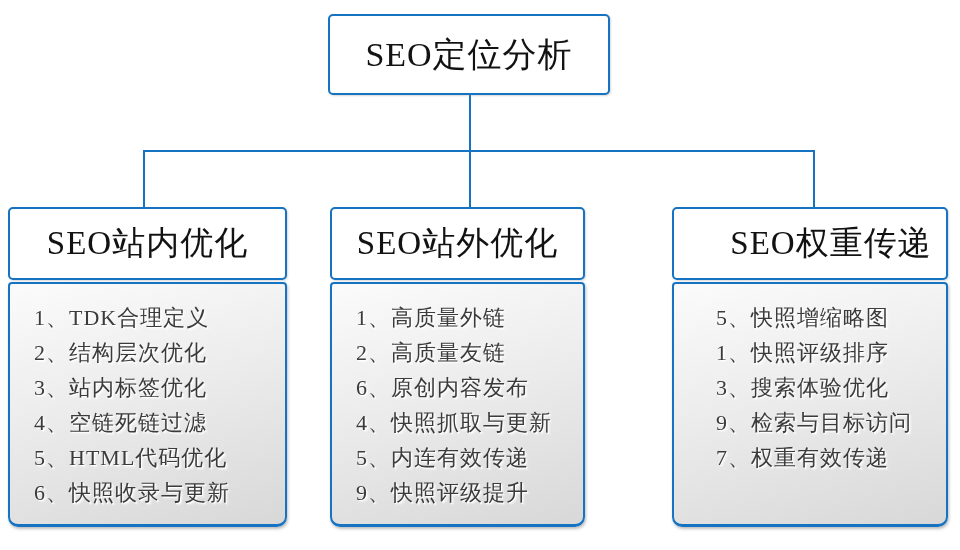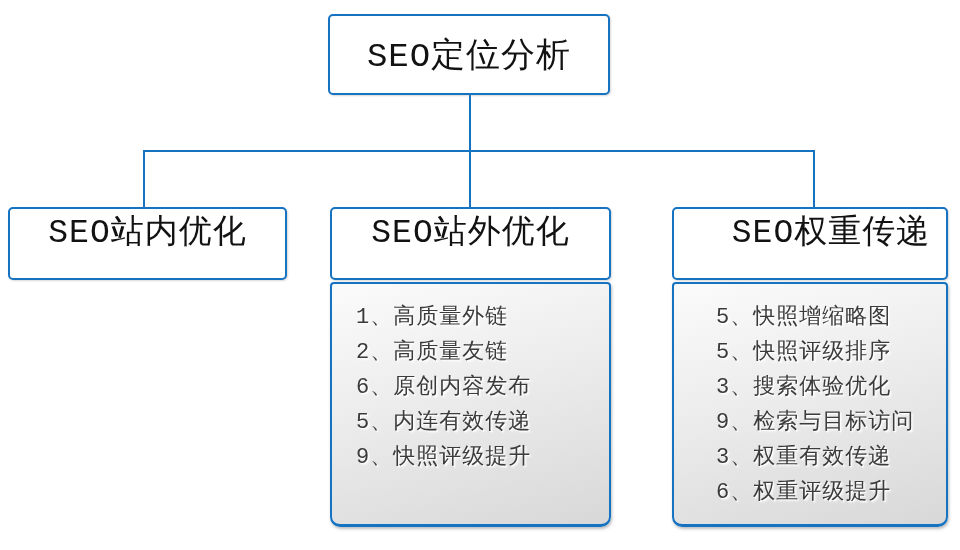--- a/index.html
+++ b/index.html
@@ -1,91 +1,99 @@
 <!DOCTYPE html>
 <html><head>
 <meta charset="utf-8">
 <style>
   html,body{margin:0;padding:0;background:#ffffff;}
   .stage{
     position:relative;width:960px;height:550px;background:#ffffff;overflow:hidden;
-    font-family:Liberation Mono, monospace;
+    font-family:Liberation Serif, serif;
   }
   
   .line{position:absolute;background:#1673c2;}
   .line.v{width:2px;}
   .line.h{height:2px;}
   
   .root-box{
     position:absolute;left:328px;top:14px;width:282px;height:81px;
     box-sizing:border-box;border:2px solid #1673c2;border-radius:5px;background:#ffffff;
     display:flex;align-items:center;justify-content:center;
     font-size:34px;color:#121212;letter-spacing:1px;
     box-shadow:1px 1px 2px rgba(140,140,140,0.35);
   }
   
   .branch-header{
     position:absolute;top:207px;height:73px;box-sizing:border-box;
     border:2px solid #1673c2;border-radius:5px;background:#ffffff;
-    display:flex;align-items:flex-start;justify-content:center;
+    display:flex;align-items:center;justify-content:center;
     font-size:33px;color:#121212;letter-spacing:1px;
     box-shadow:1px 1px 2px rgba(140,140,140,0.35);
   }
   
   .branch-panel{
     position:absolute;top:282px;height:245px;box-sizing:border-box;
     border:2px solid #1673c2;border-bottom-width:3px;
     border-radius:4px 4px 10px 10px;
     background:linear-gradient(165deg,#fbfbfb 0%,#ececec 45%,#d8d8d8 100%);
     box-shadow:1px 2px 3px rgba(110,110,110,0.45);
     padding:16px 10px 0 24px;
   }
   .branch-panel .item{
     font-size:22px;line-height:35px;color:#3b3b3b;letter-spacing:1px;
     text-shadow:1px 1px 0 #ffffff,2px 2px 2px rgba(255,255,255,0.75);
     white-space:nowrap;
   }
   .col-a{left:8px;width:279px;}
-  .col-b{left:330px;width:281px;}
+  .col-b{left:330px;width:255px;}
   .col-c{left:672px;width:276px;padding-left:42px;}
 </style>
 </head>
 <body>
 
 <div class="stage">
 
   <div class="line v" style="left:469px;top:95px;height:112px;"></div>
   <div class="line h" style="left:143px;top:150px;width:672px;"></div>
   <div class="line v" style="left:143px;top:150px;height:57px;"></div>
   <div class="line v" style="left:813px;top:150px;height:57px;"></div>
 
   <div class="root-box">
     <span>SEO定位分析</span>
   </div>
 
   <div class="branch-header col-a">
     <span>SEO站内优化</span>
   </div>
+  <div class="branch-panel col-a">
+    <div class="item">1、TDK合理定义</div>
+    <div class="item">2、结构层次优化</div>
+    <div class="item">3、站内标签优化</div>
+    <div class="item">4、空链死链过滤</div>
+    <div class="item">5、HTML代码优化</div>
+    <div class="item">6、快照收录与更新</div>
+  </div>
 
   <div class="branch-header col-b">
     <span>SEO站外优化</span>
   </div>
   <div class="branch-panel col-b">
     <div class="item">1、高质量外链</div>
     <div class="item">2、高质量友链</div>
     <div class="item">6、原创内容发布</div>
+    <div class="item">4、快照抓取与更新</div>
     <div class="item">5、内连有效传递</div>
     <div class="item">9、快照评级提升</div>
   </div>
 
   <div class="branch-header col-c">
     <span>SEO权重传递</span>
   </div>
   <div class="branch-panel col-c">
     <div class="item">5、快照增缩略图</div>
-    <div class="item">5、快照评级排序</div>
+    <div class="item">1、快照评级排序</div>
     <div class="item">3、搜索体验优化</div>
     <div class="item">9、检索与目标访问</div>
-    <div class="item">3、权重有效传递</div>
-    <div class="item">6、权重评级提升</div>
+    <div class="item">7、权重有效传递</div>
   </div>
 
 </div>
 
 </body></html>

